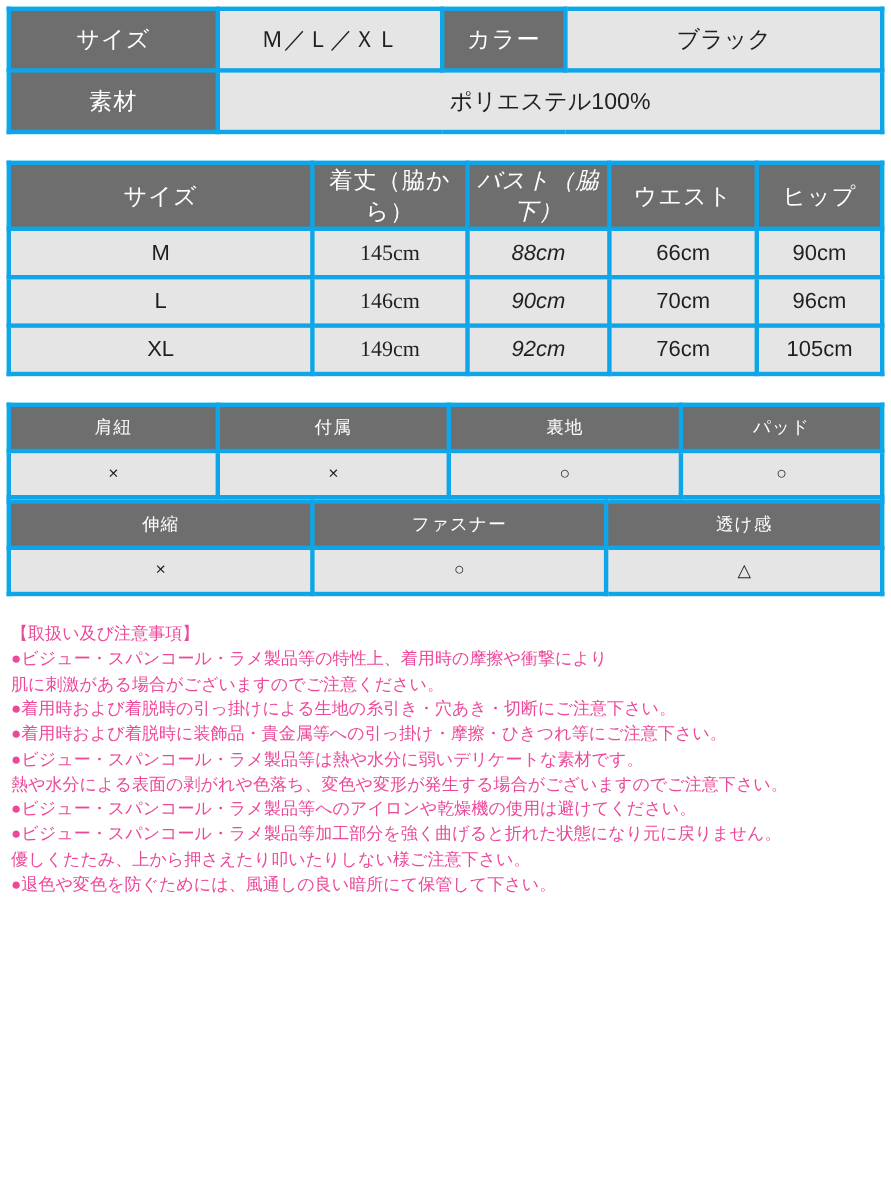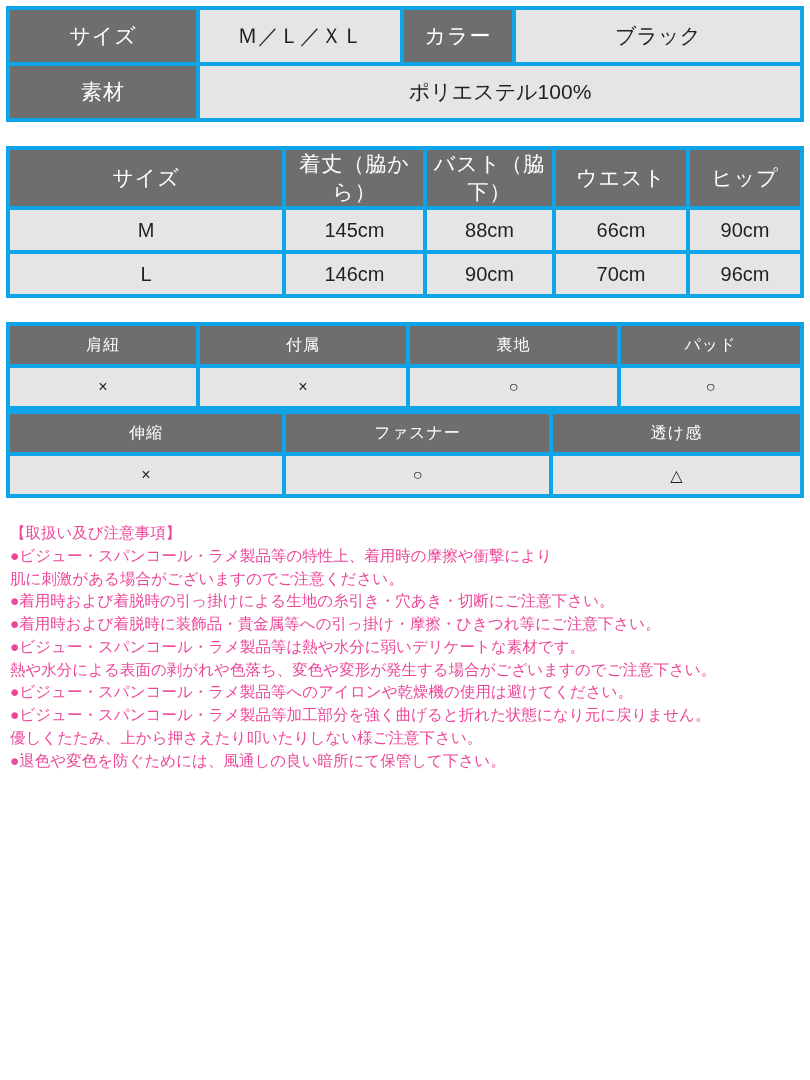--- a/index.html
+++ b/index.html
@@ -48,22 +48,22 @@
   .t-spec td { height: 52px; }
   .t-spec .c1 { width: 186px; }
   .t-spec .c2 { width: 200px; }
   .t-spec .c3 { width: 108px; margin-left: 20px; }
   .t-spec .c4 { width: auto; }
   .gap-lg { height: 24px; }
 
   
   .t-size td { height: 40px; font-size: 20px; }
   .t-size .col-size { width: 272px; }
-  .t-size .col-a { width: 137px; }
-  .t-size .col-b { width: 125px; }
+  .t-size .col-a { width: 137px; font-family: Liberation Serif, serif; }
+  .t-size .col-b { width: 125px; font-style: italic; }
   .t-size .col-c { width: 130px; }
   .t-size .col-d { width: auto; margin-top: 39px; }
   .t-size thead td { height: 42px; font-size: 21px; }
 
   
   .t-feat td { height: 38px; font-size: 16px; }
   .t-feat .f1 { width: 186px; }
   .t-feat .f2 { width: 206px; text-align: center; }
   .t-feat .f3 { width: 207px; }
   .t-feat .f4 { width: auto; }
@@ -122,20 +122,27 @@
         <td class="cell col-c">66cm</td>
         <td class="cell col-d">90cm</td>
       </tr>
       <tr>
         <td class="cell col-size">L</td>
         <td class="cell col-a">146cm</td>
         <td class="cell col-b">90cm</td>
         <td class="cell col-c">70cm</td>
         <td class="cell col-d">96cm</td>
       </tr>
+      <tr>
+        <td class="cell col-size">XL</td>
+        <td class="cell col-a">149cm</td>
+        <td class="cell col-b">92cm</td>
+        <td class="cell col-c">76cm</td>
+        <td class="cell col-d">105cm</td>
+      </tr>
     </tbody>
   </table>
 
   <div class="gap-lg"></div>
 
   <table class="t-feat">
     <tbody>
       <tr>
         <td class="hdr f1">肩紐</td>
         <td class="hdr f2">付属</td>

